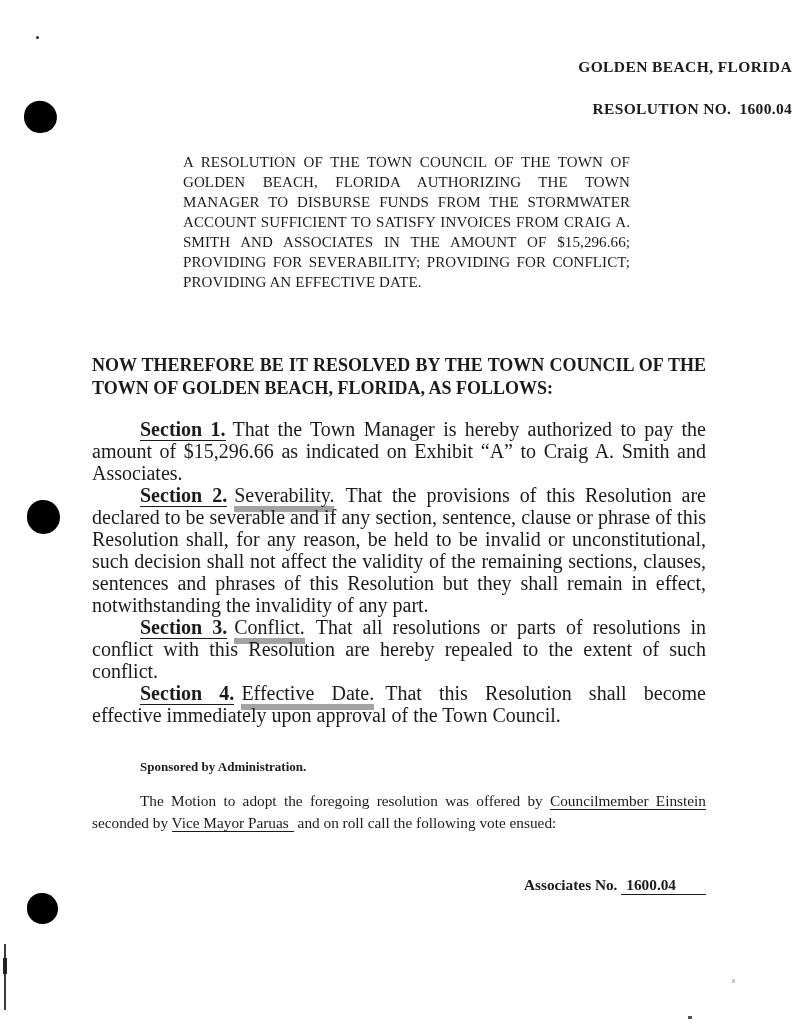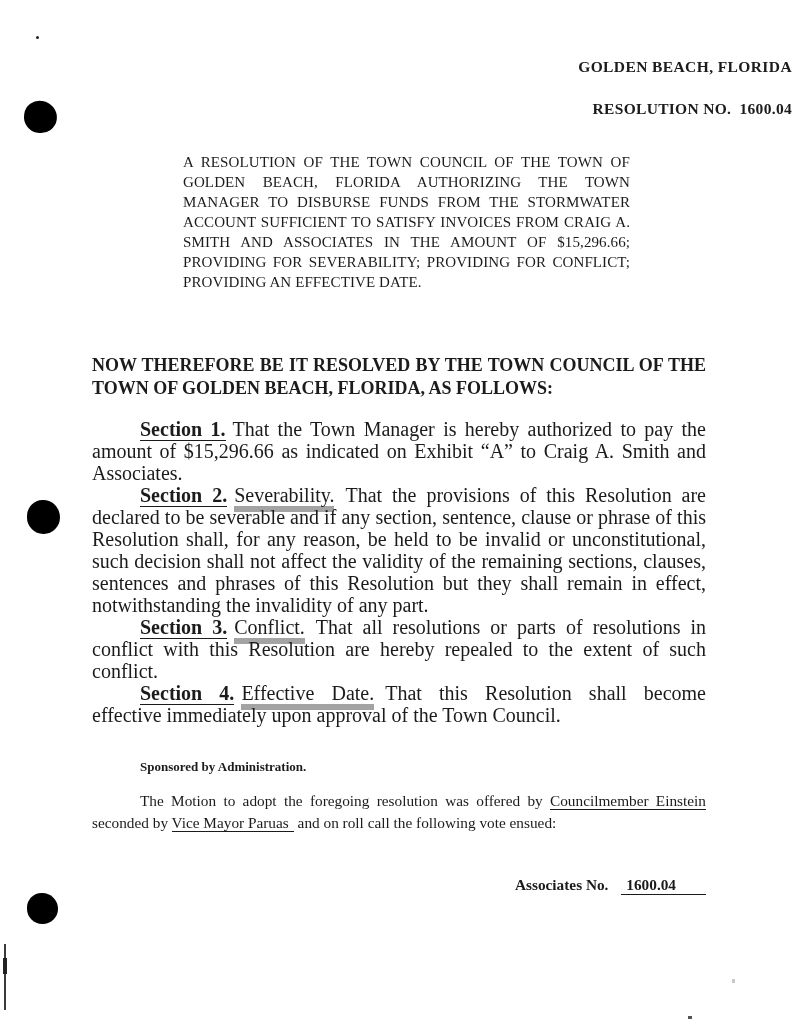--- a/index.html
+++ b/index.html
@@ -84,21 +84,20 @@
   .uline{border-bottom:1px solid #1b1b1b;}
   .uline.pad{padding-right:5px;}
   .footer{
     margin-top:42px;
     text-align:right;
     font-weight:bold;font-size:15.3px;
   }
   .footer .num{
     border-bottom:1.5px solid #1b1b1b;
     padding:0 30px 1px 5px;
-    margin-left:9px;
   }
 </style>
 </head>
 <body>
 
 <div class="page">
 
   <div class="punch p1"></div>
   <div class="punch p2"></div>
   <div class="punch p3"></div>

